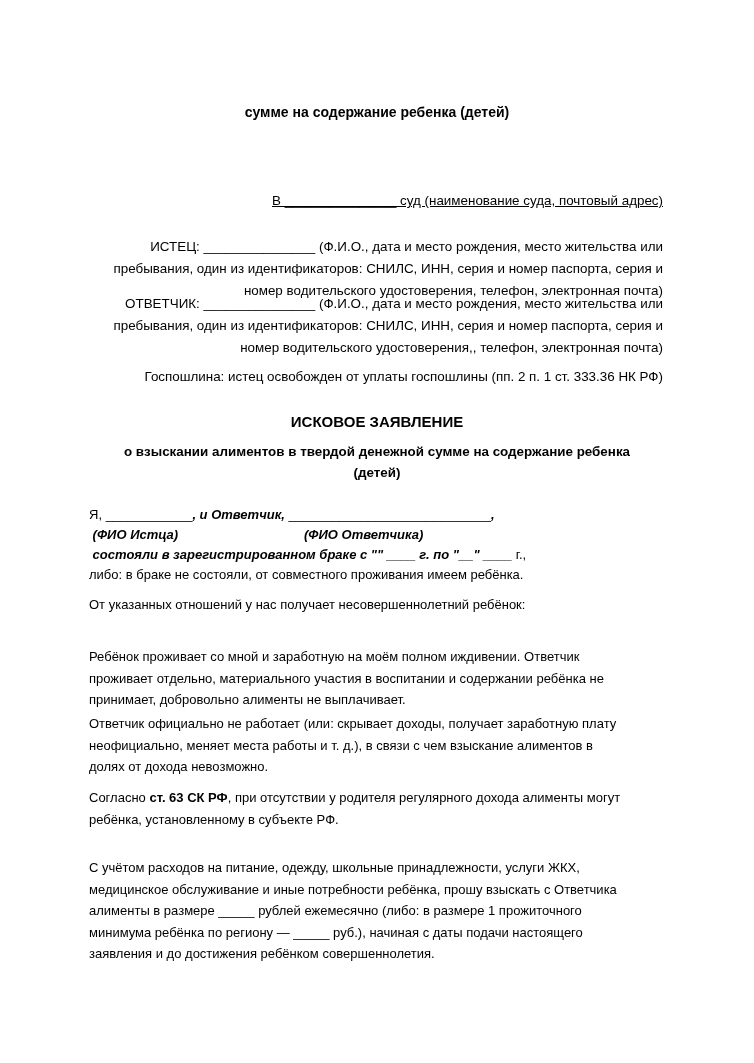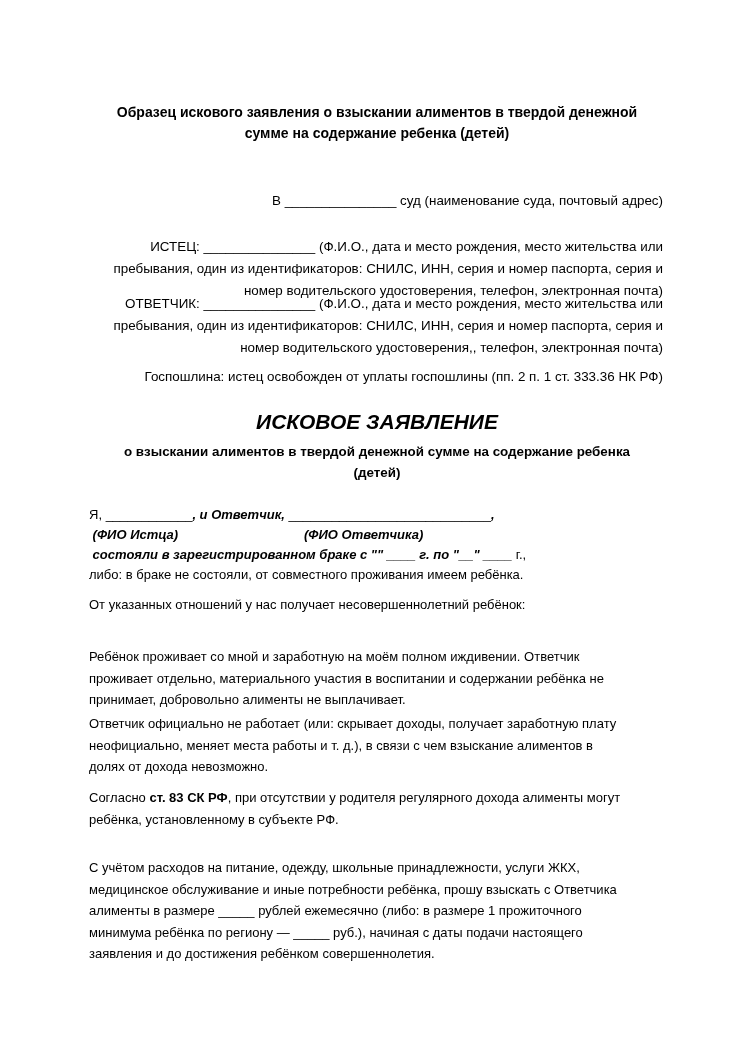--- a/index.html
+++ b/index.html
@@ -14,45 +14,44 @@
   .doc-title {
     position: absolute; left: 80px; width: 594px; top: 102px;
     text-align: center; font-weight: bold; font-size: 14px; line-height: 21px;
   }
   .right-block {
     position: absolute; left: 88px; width: 575px;
     text-align: right; line-height: 22px; font-size: 13.4px;
   }
   .main-title {
     position: absolute; left: 80px; width: 594px; top: 407px;
-    text-align: center; font-weight: bold; font-size: 21px; line-height: 30px; font-style: italic;
+    text-align: center; font-weight: bold; font-size: 15px; line-height: 30px;
   }
   .sub-title {
     position: absolute; left: 100px; width: 554px; top: 441px;
     text-align: center; font-weight: bold; font-size: 13.4px; line-height: 21px;
   }
   .para {
     position: absolute; left: 89px; width: 580px;
     line-height: 21.5px; font-size: 13px;
   }
   .bi { font-weight: bold; font-style: italic; }
   .b { font-weight: bold; }
   .line { display: block; white-space: pre; }
 </style>
 </head>
 <body>
 
 <div class="page">
 
   <div class="doc-title">
-    <span class="line">Образец искового заявления о взыскании алиментов в твердой денежной</span>
     <span class="line">сумме на содержание ребенка (детей)</span>
   </div>
 
-  <div class="right-block" style="top:190px;">
+  <div class="right-block" style="top:190px;text-decoration:underline;">
     <span class="line">В _______________ суд (наименование суда, почтовый адрес)</span>
   </div>
 
   <div class="right-block" style="top:236px;">
     <span class="line">ИСТЕЦ: _______________ (Ф.И.О., дата и место рождения, место жительства или</span>
     <span class="line">пребывания, один из идентификаторов: СНИЛС, ИНН, серия и номер паспорта, серия и</span>
     <span class="line">номер водительского удостоверения, телефон, электронная почта)</span>
   </div>
 
   <div class="right-block" style="top:293px;">
@@ -89,21 +88,21 @@
     <span class="line">принимает, добровольно алименты не выплачивает.</span>
   </div>
 
   <div class="para" style="top:713px;">
     <span class="line">Ответчик официально не работает (или: скрывает доходы, получает заработную плату</span>
     <span class="line">неофициально, меняет места работы и т. д.), в связи с чем взыскание алиментов в</span>
     <span class="line">долях от дохода невозможно.</span>
   </div>
 
   <div class="para" style="top:787px;">
-    <span class="line"><span>Согласно </span><span class="b">ст. 83 СК РФ</span><span>, при отсутствии у родителя регулярного дохода алименты могут</span></span>
+    <span class="line"><span>Согласно </span><span class="b">ст. 63 СК РФ</span><span>, при отсутствии у родителя регулярного дохода алименты могут</span></span>
     <span class="line">ребёнка, установленному в субъекте РФ.</span>
   </div>
 
   <div class="para" style="top:857px;">
     <span class="line">С учётом расходов на питание, одежду, школьные принадлежности, услуги ЖКХ,</span>
     <span class="line">медицинское обслуживание и иные потребности ребёнка, прошу взыскать с Ответчика</span>
     <span class="line">алименты в размере _____ рублей ежемесячно (либо: в размере 1 прожиточного</span>
     <span class="line">минимума ребёнка по региону — _____ руб.), начиная с даты подачи настоящего</span>
     <span class="line">заявления и до достижения ребёнком совершеннолетия.</span>
   </div>

